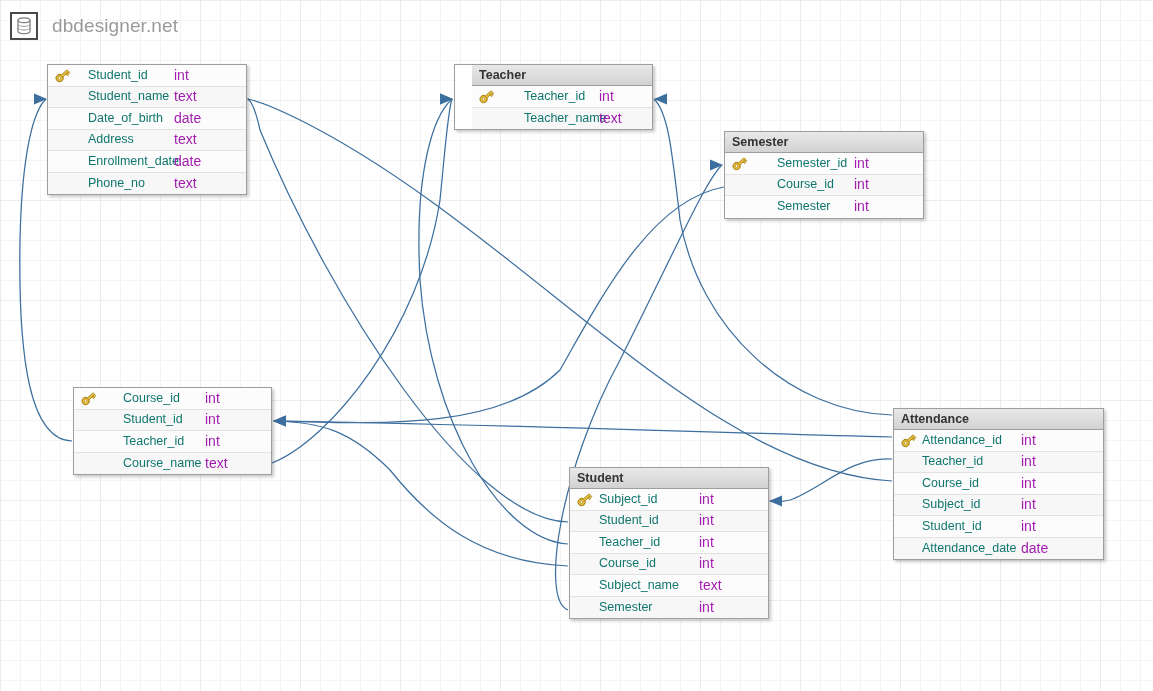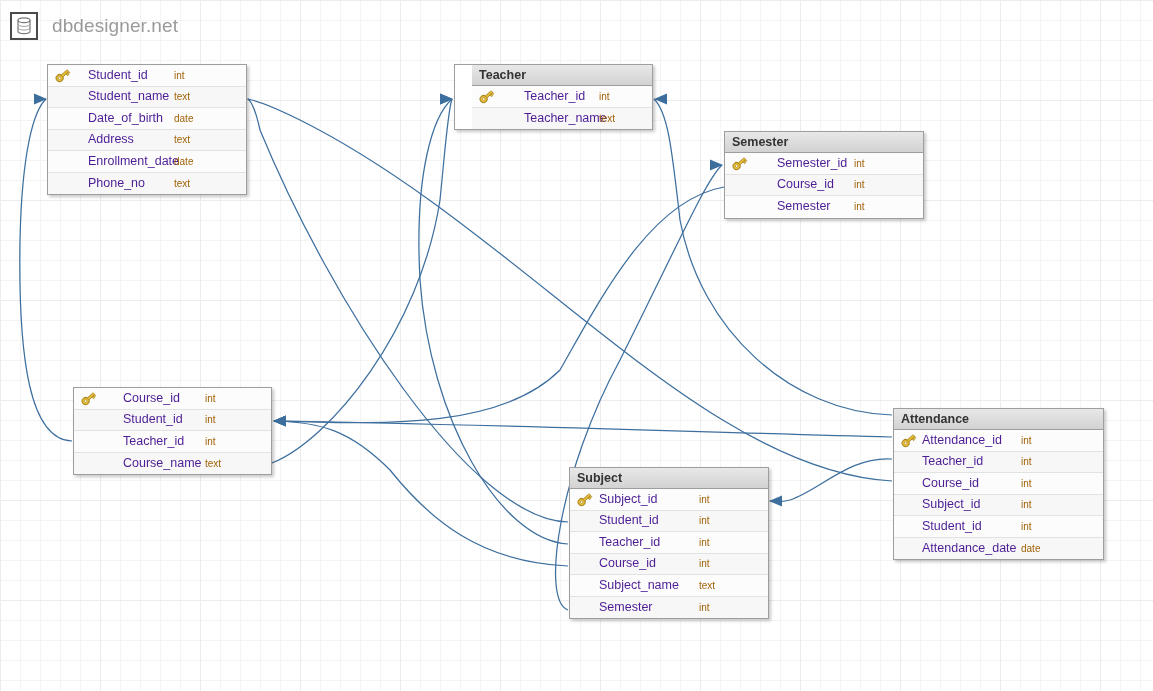--- a/index.html
+++ b/index.html
@@ -90,28 +90,28 @@
   .row:last-child { border-bottom: none; }
   .row-key {
     width: 28px;
     min-width: 28px;
     height: 100%;
     display: flex;
     align-items: center;
     justify-content: center;
   }
   .row-name {
-    color: #4c1d95;
+    color: #0f766e;
     font-size: 12.5px;
     white-space: nowrap;
     overflow: hidden;
   }
   .row-type {
-    color: #a16207;
-    font-size: 10px;
+    color: #a21caf;
+    font-size: 14px;
     white-space: nowrap;
     overflow: hidden;
   }
   
   .keyglyph { display:block; }
 </style>
 </head>
 <body>
 
 <div id="canvas">
@@ -326,21 +326,21 @@
             <div class="row-type" style="position: absolute; left: 127px;">int</div>
           </div>
           <div class="row">
             <div class="row-key"></div>
             <div class="row-name" style="position: absolute; left: 28px;">Attendance_date</div>
             <div class="row-type" style="position: absolute; left: 127px;">date</div>
           </div>
         </div>
       </div>
       <div class="entity" style="left: 569px; top: 467px; width: 200px;">
-        <div class="entity-header">Subject</div>
+        <div class="entity-header">Student</div>
         <div class="entity-rows">
           <div class="row">
             <div class="row-key">
               <svg class="keyglyph" width="17" height="15" viewBox="0 0 17 15" aria-hidden="true">
                 <g transform="rotate(-42 8.5 7.5)">
                   <circle cx="4.6" cy="7.5" r="3.5" fill="#e8bd3a" stroke="#a8861f" stroke-width="1"></circle>
                   <circle cx="4.6" cy="7.5" r="1.25" fill="#ffffff" stroke="#a8861f" stroke-width="0.6"></circle>
                   <rect x="7.6" y="6.3" width="8.2" height="2.5" rx="0.7" fill="#e8bd3a" stroke="#a8861f" stroke-width="0.9"></rect>
                   <rect x="12.1" y="8.5" width="1.6" height="2.6" rx="0.5" fill="#e8bd3a" stroke="#a8861f" stroke-width="0.8"></rect>
                   <rect x="14.4" y="8.5" width="1.4" height="1.9" rx="0.5" fill="#e8bd3a" stroke="#a8861f" stroke-width="0.8"></rect>

